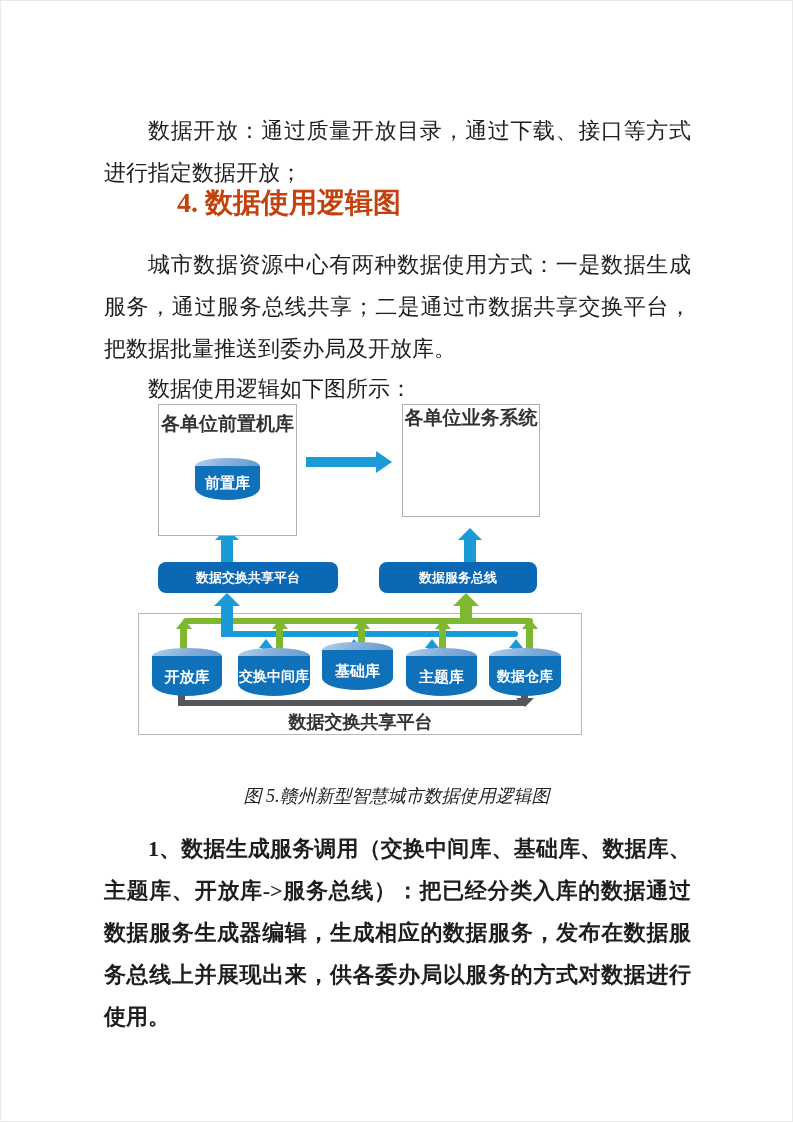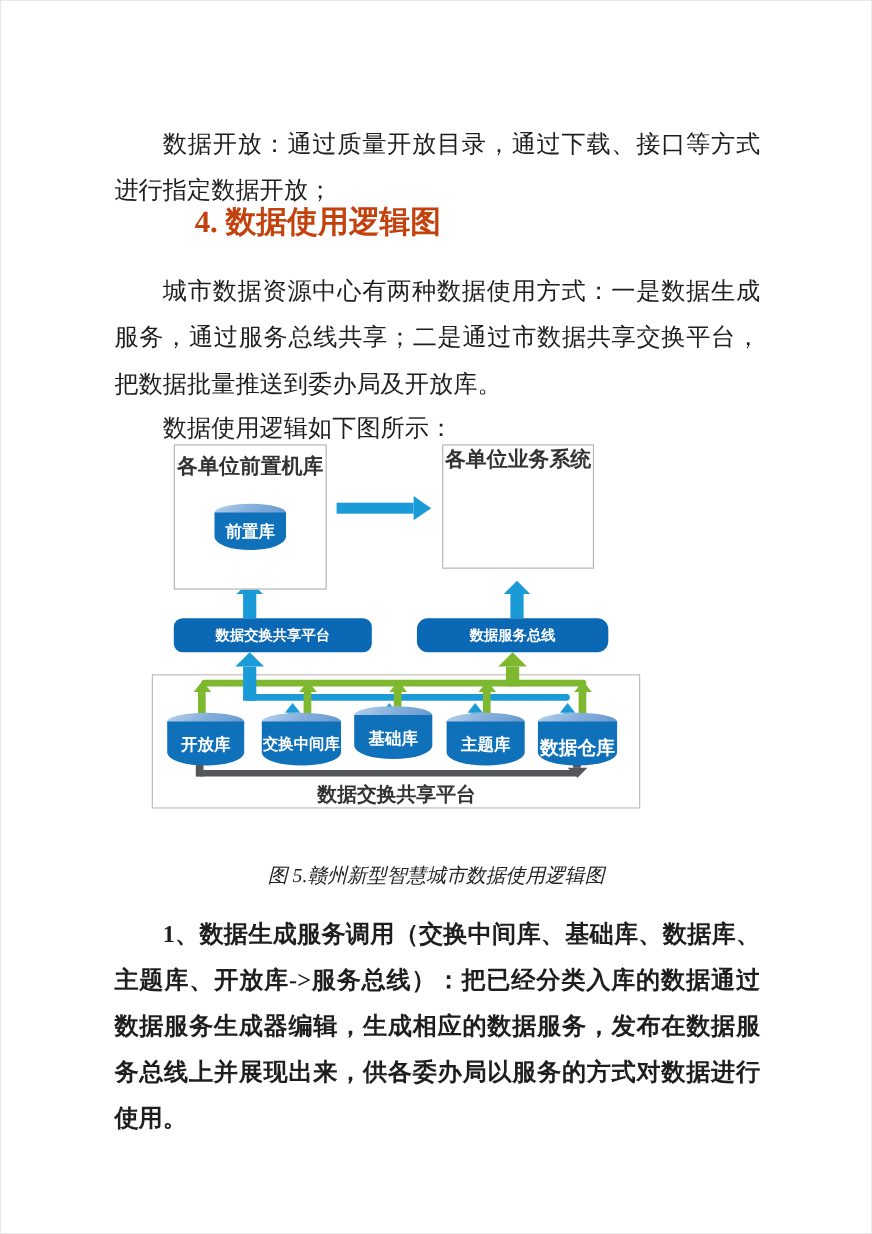--- a/index.html
+++ b/index.html
@@ -101,21 +101,21 @@
     </div>
 
     <div class="arr arr-right blue" style="left:168px;top:59px;width:70px;height:10px;--hw:11px;--hh:16px;"></div>
 
     <div class="arr arr-up blue" style="left:83px;top:142px;width:12px;height:22px;--hw:12px;--hh:12px;"></div>
     <div class="arr arr-up blue" style="left:326px;top:142px;width:12px;height:22px;--hw:12px;--hh:12px;"></div>
 
     <div class="pillbox" style="left:20px;top:164px;width:180px;">
       <span>数据交换共享平台</span>
     </div>
-    <div class="pillbox" style="left:241px;top:164px;width:174px;border-radius:10px;">
+    <div class="pillbox" style="left:241px;top:164px;width:158px;">
       <span>数据服务总线</span>
     </div>
 
     <div class="bigbox"></div>
     <div class="center-label">数据交换共享平台</div>
 
     <div class="hline green" style="left:45px;top:220px;width:350px;height:6px;background:#7db82f;z-index:1;"></div>
     <div class="hline blue" style="left:83px;top:233px;width:297px;height:6px;background:#1b9ad8;z-index:1;"></div>
 
     <div class="arr arr-up blue" style="left:83px;top:208px;width:12px;height:31px;--hw:13px;--hh:13px;z-index:5;"></div>
@@ -148,21 +148,21 @@
       <div class="cyl-label" style="top:20px;">基础库</div>
     </div>
     <div class="cyl" style="left:268px;top:250px;width:71px;height:48px;">
       <div class="cyl-top"></div>
       <div class="cyl-body"></div>
       <div class="cyl-label" style="top:20px;">主题库</div>
     </div>
     <div class="cyl" style="left:351px;top:250px;width:72px;height:48px;">
       <div class="cyl-top"></div>
       <div class="cyl-body"></div>
-      <div class="cyl-label" style="top:20px;font-size:17px;font-family:Liberation Serif, serif;">数据仓库</div>
+      <div class="cyl-label" style="top:20px;font-size:14px;font-family:Liberation Serif, serif;">数据仓库</div>
     </div>
 
     <div class="hline dark" style="left:42px;top:302px;width:346px;height:6px;background:#55565a;z-index:2;"></div>
     <div class="arr arr-up dark" style="left:40px;top:297px;width:7px;height:11px;--hw:9px;--hh:9px;z-index:2;"></div>
     <div class="arr arr-down dark" style="left:383px;top:290px;width:7px;height:10px;--hw:9px;--hh:9px;z-index:2;"></div>
 
   </div>
 
   <p class="caption" style="top:764px;font-style:italic;">图 5.赣州新型智慧城市数据使用逻辑图</p>
   <p class="para" style="top:806px;font-weight:bold;">1、数据生成服务调用（交换中间库、基础库、数据库、主题库、开放库-&gt;服务总线）：把已经分类入库的数据通过数据服务生成器编辑，生成相应的数据服务，发布在数据服务总线上并展现出来，供各委办局以服务的方式对数据进行使用。</p>

